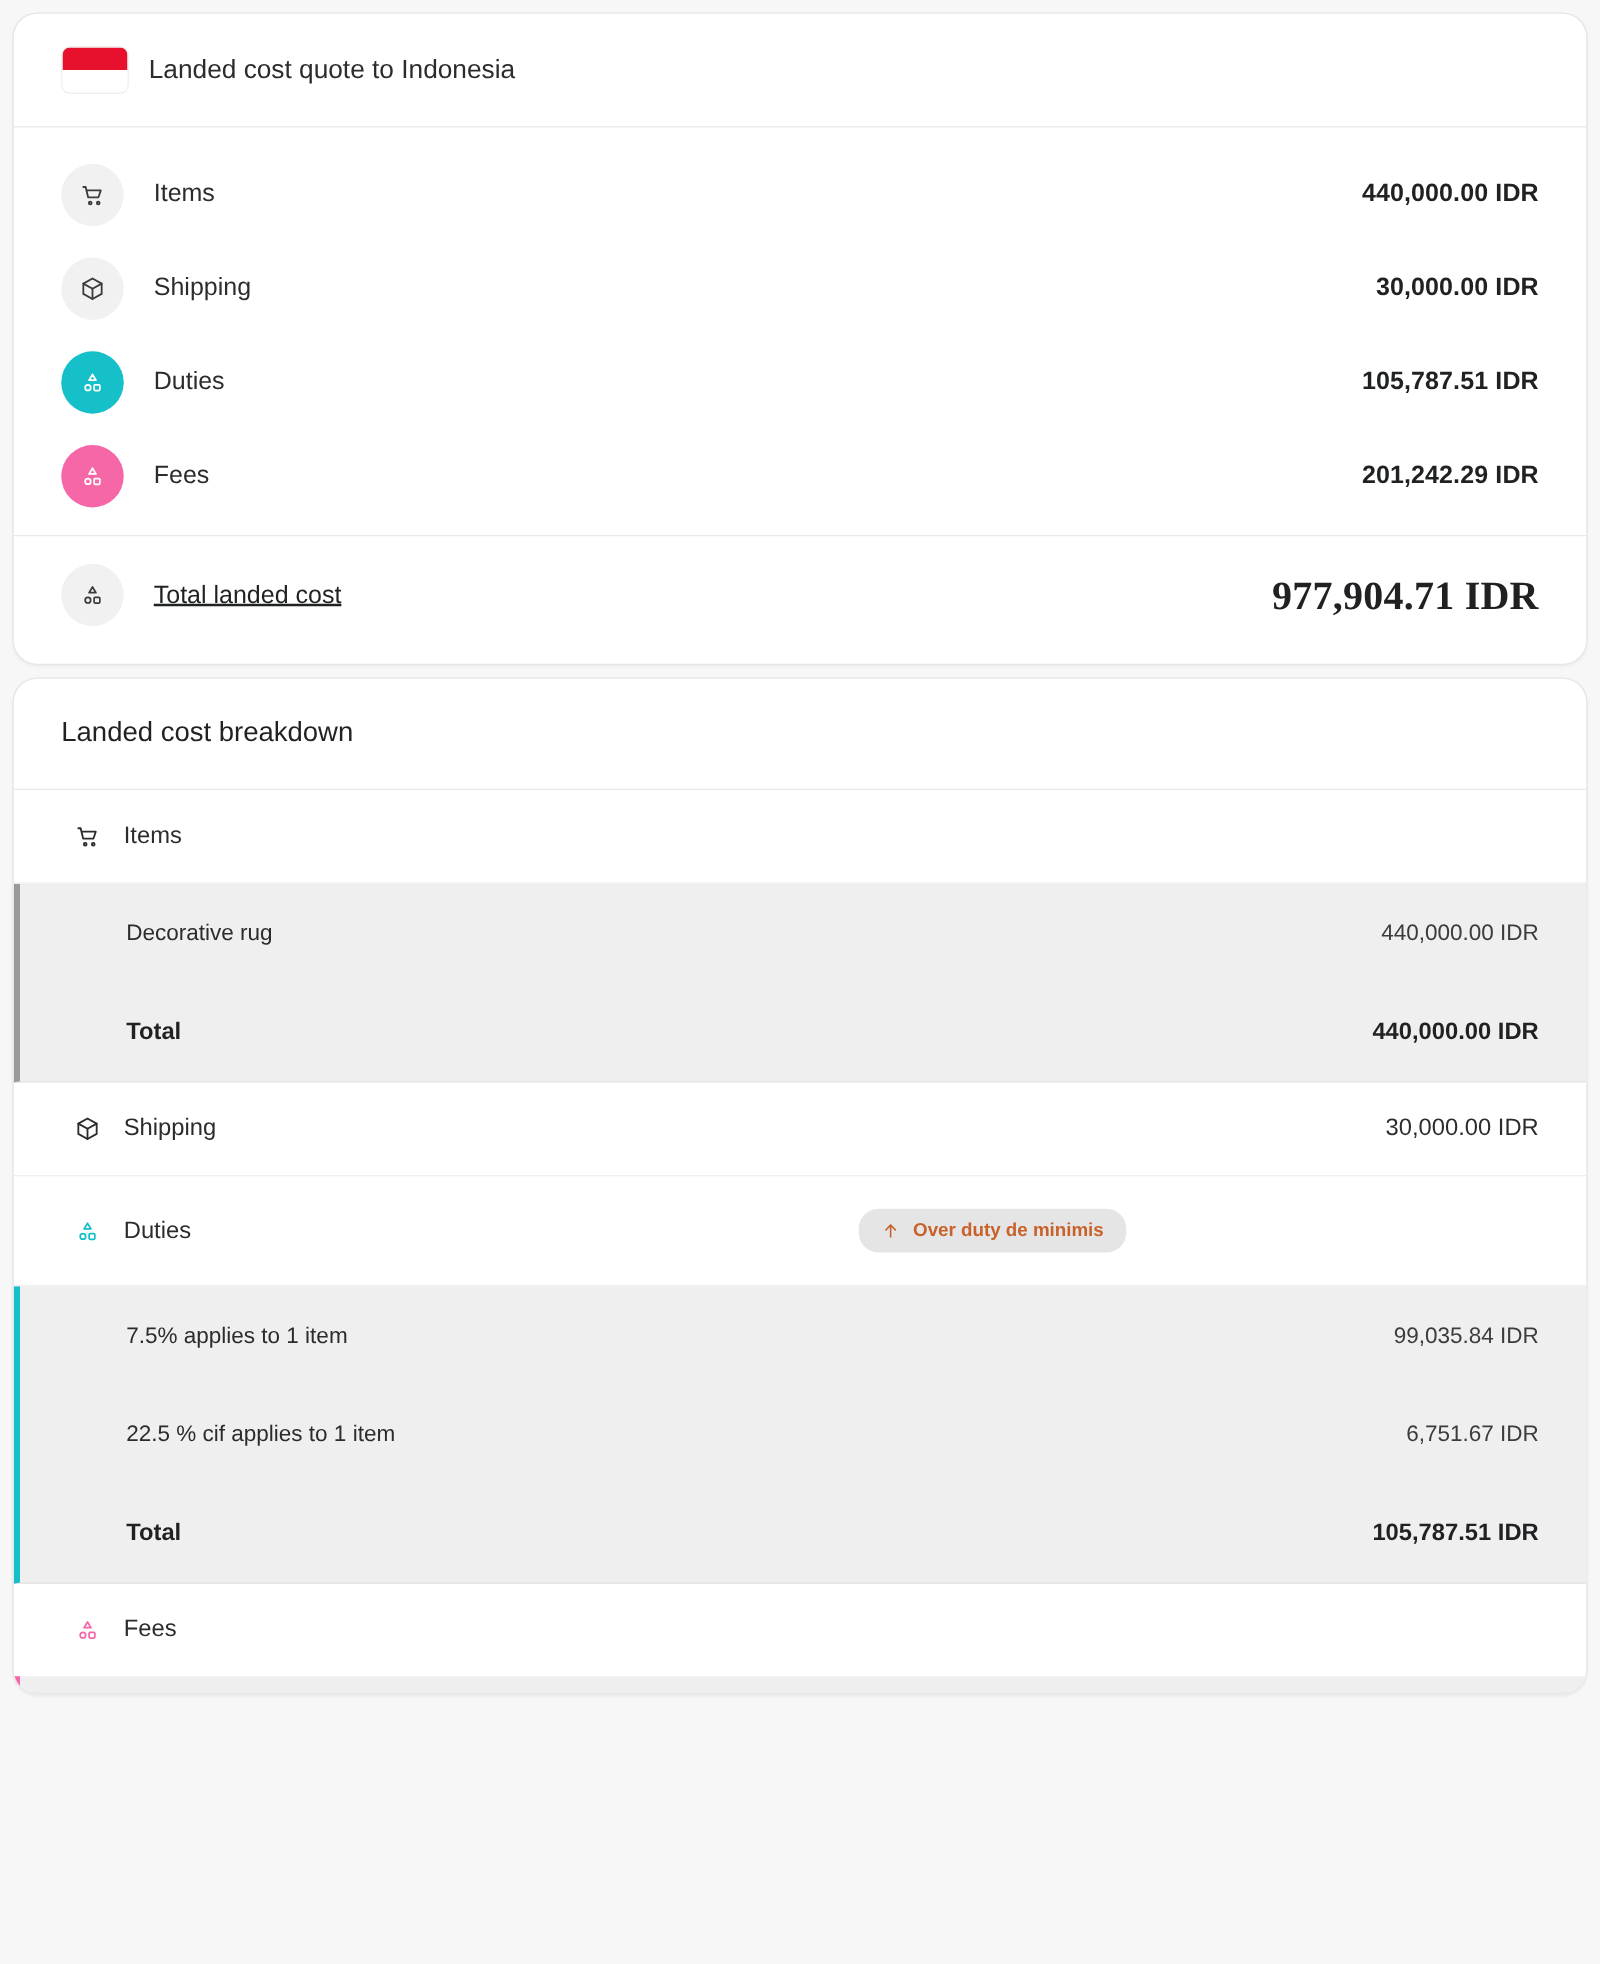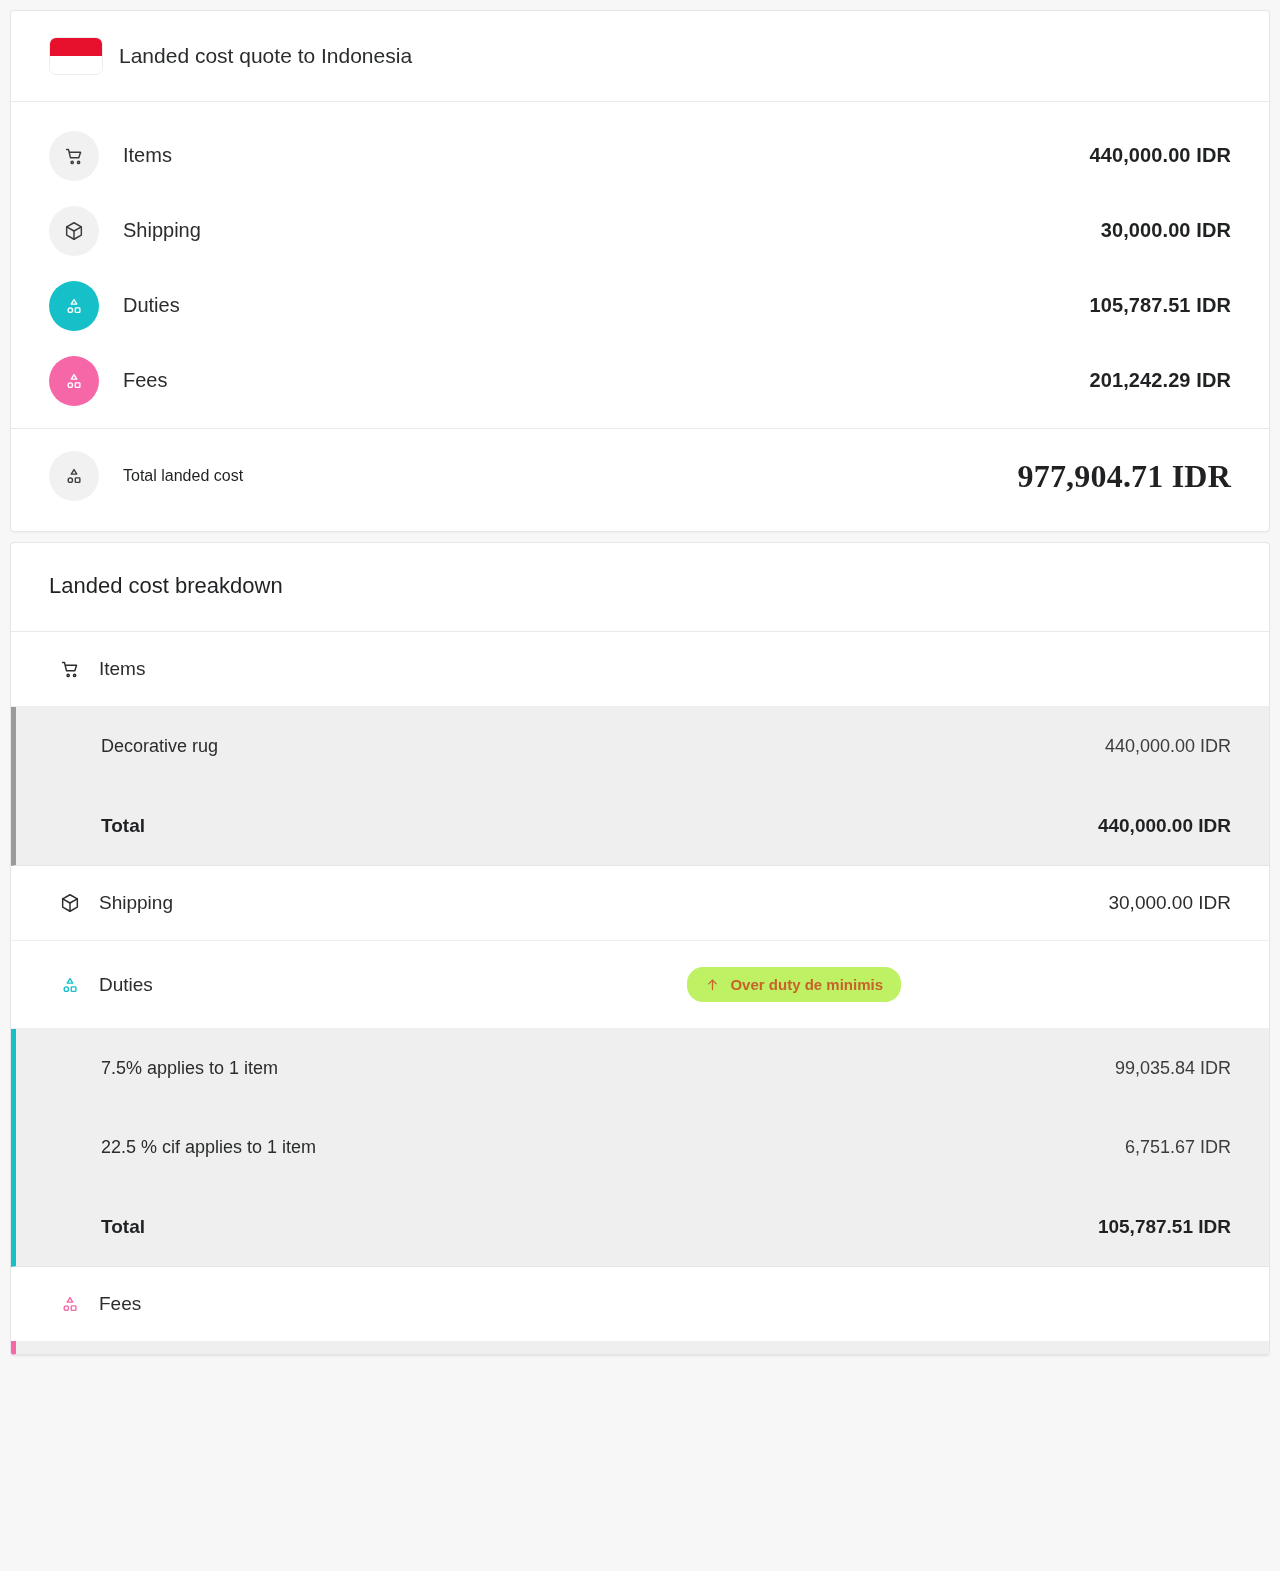--- a/index.html
+++ b/index.html
@@ -10,21 +10,21 @@
     color: #1f2123;
   }
   body {
     width: 1280px;
     min-height: 1571px;
   }
 
   .card {
     background: #ffffff;
     border: 1px solid #e6e6e6;
-    border-radius: 4px;
+    border-radius: 20px;
     margin: 10px 10px 0 10px;
     overflow: hidden;
     box-shadow: 0 1px 2px rgba(0,0,0,0.04);
   }
 
   
   .summary-header {
     display: flex;
     align-items: center;
     gap: 16px;
@@ -83,21 +83,21 @@
     display: flex;
     align-items: center;
     padding: 22px 38px 30px 38px;
   }
   .total-row .bubble {
     width: 50px; height: 50px; border-radius: 50%;
     background: #f1f1f1;
     display: flex; align-items: center; justify-content: center;
     flex: none; margin-right: 24px;
   }
-  .total-row .label { font-size: 16px; flex: 1; }
+  .total-row .label { font-size: 20px; flex: 1; text-decoration: underline; }
   .total-row .amount {
     font-size: 32px;
     font-weight: bold;
     letter-spacing: 0.2px;
     font-family: Liberation Serif, serif;
   }
 
   
   .breakdown-header {
     padding: 30px 38px 32px 38px;
@@ -116,21 +116,21 @@
     border-bottom: 1px solid #eeeeee;
     position: relative;
   }
   .section-head .sec-label {
     font-size: 19px;
     color: #2a2c2e;
   }
   .section-head .badge {
     margin-left: auto;
     margin-right: 330px;
-    background: #bef264;
+    background: #e5e5e5;
     color: #c8622a;
     font-size: 15px;
     font-weight: bold;
     border-radius: 16px;
     padding: 9px 18px;
     display: flex;
     align-items: center;
     gap: 10px;
     white-space: nowrap;
   }

